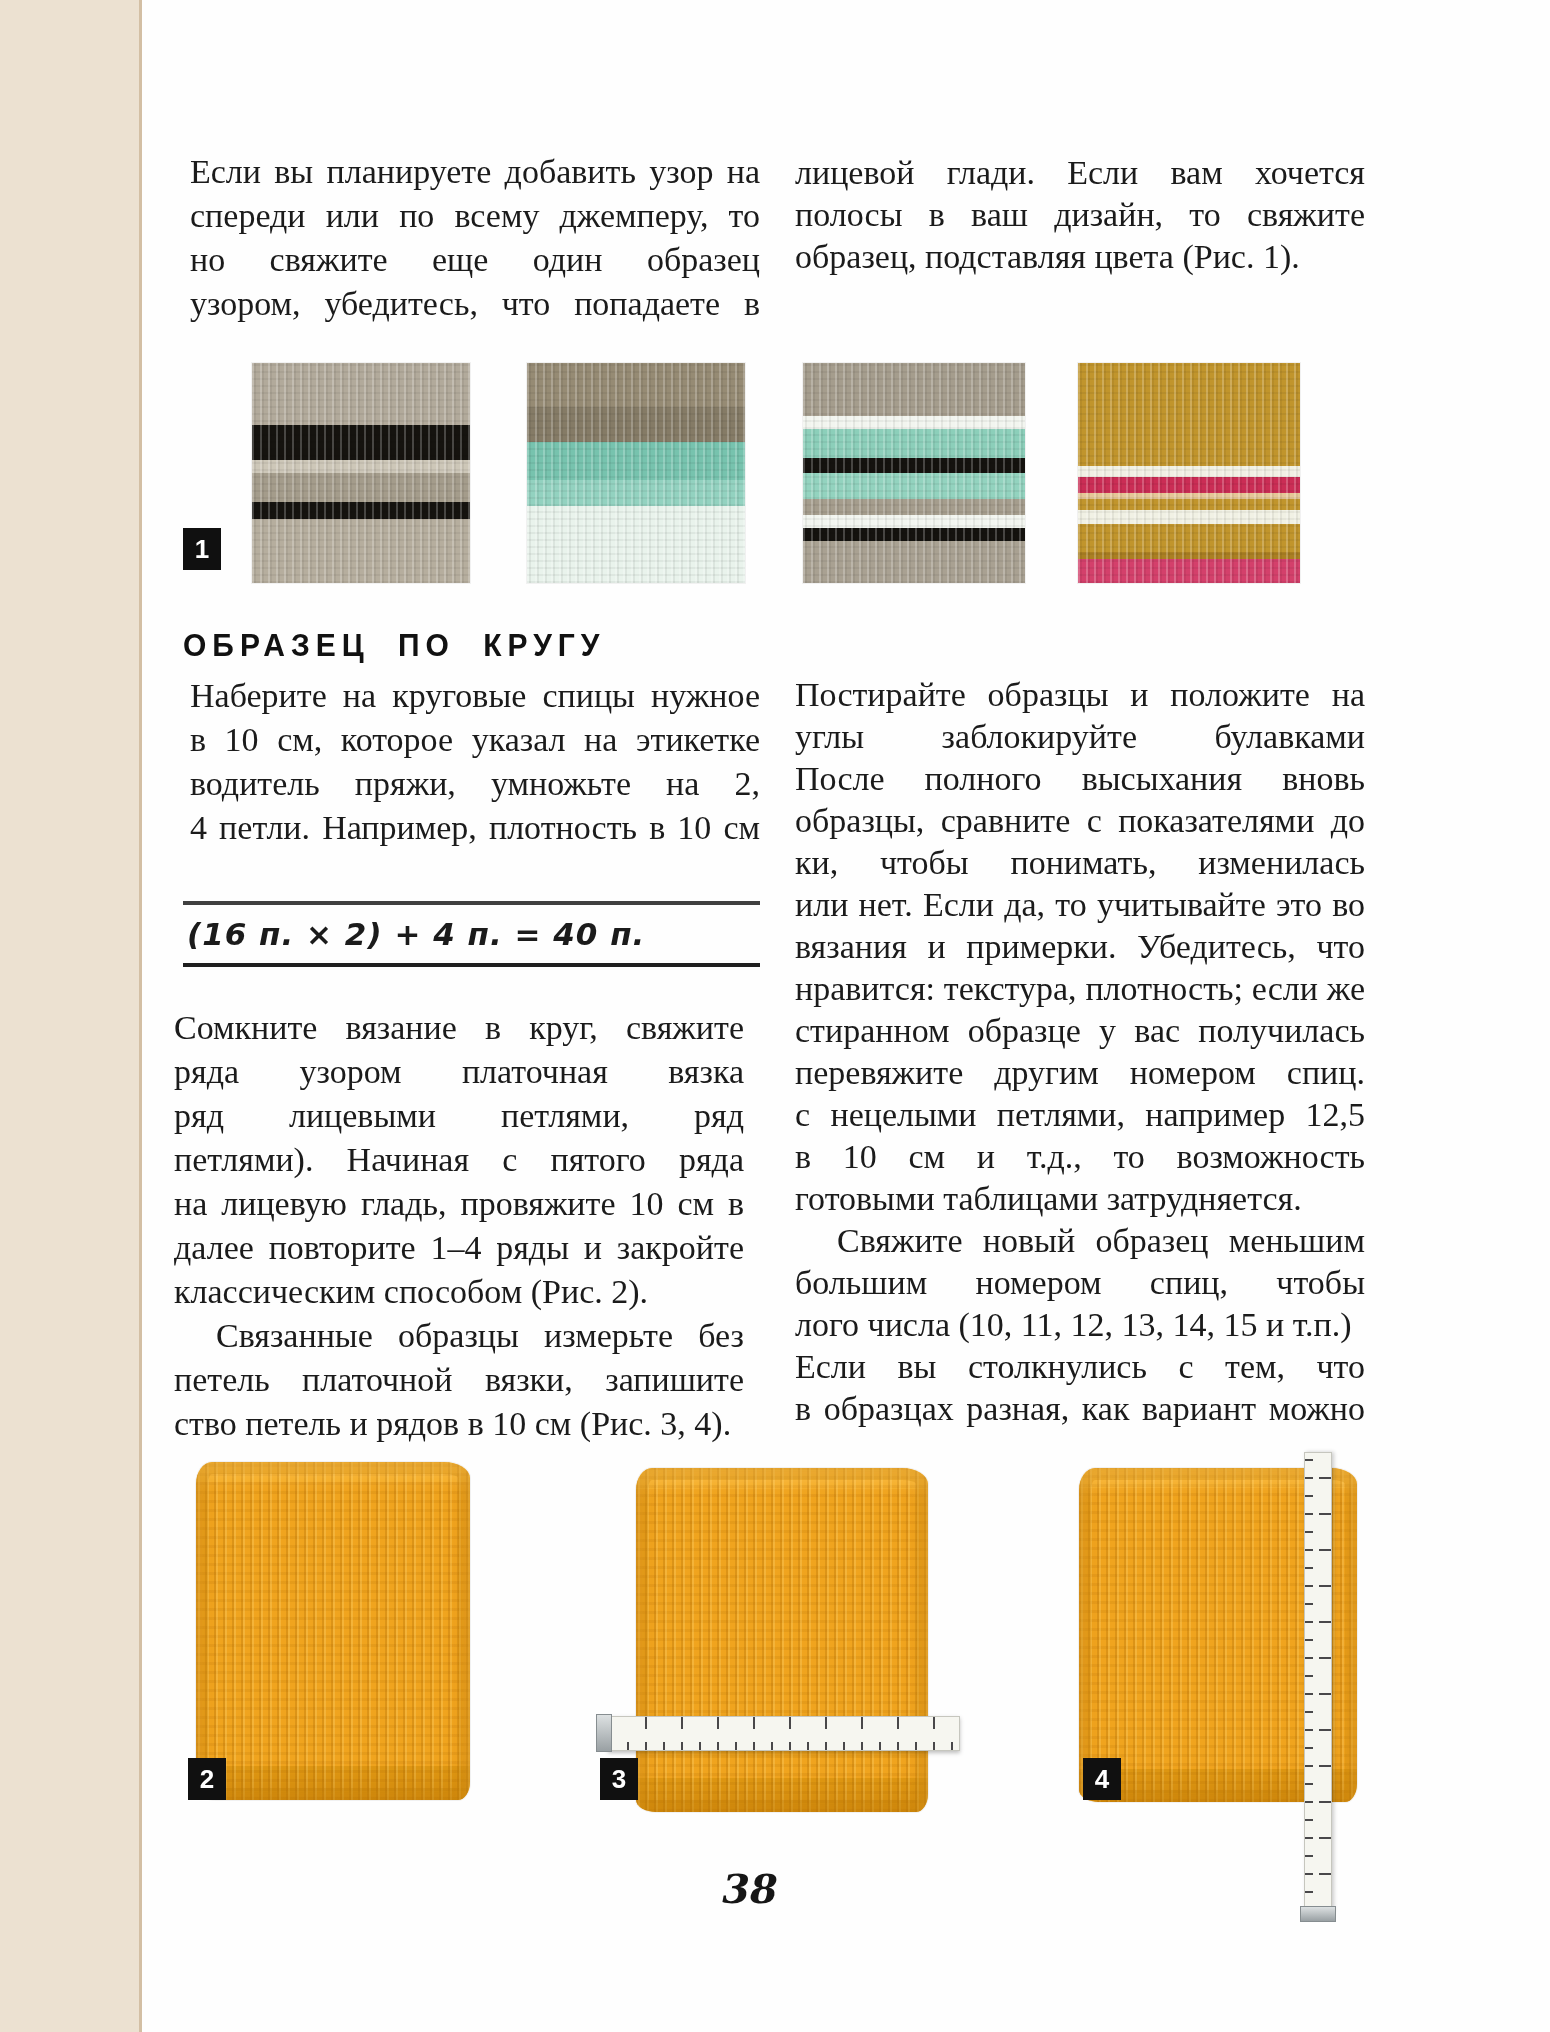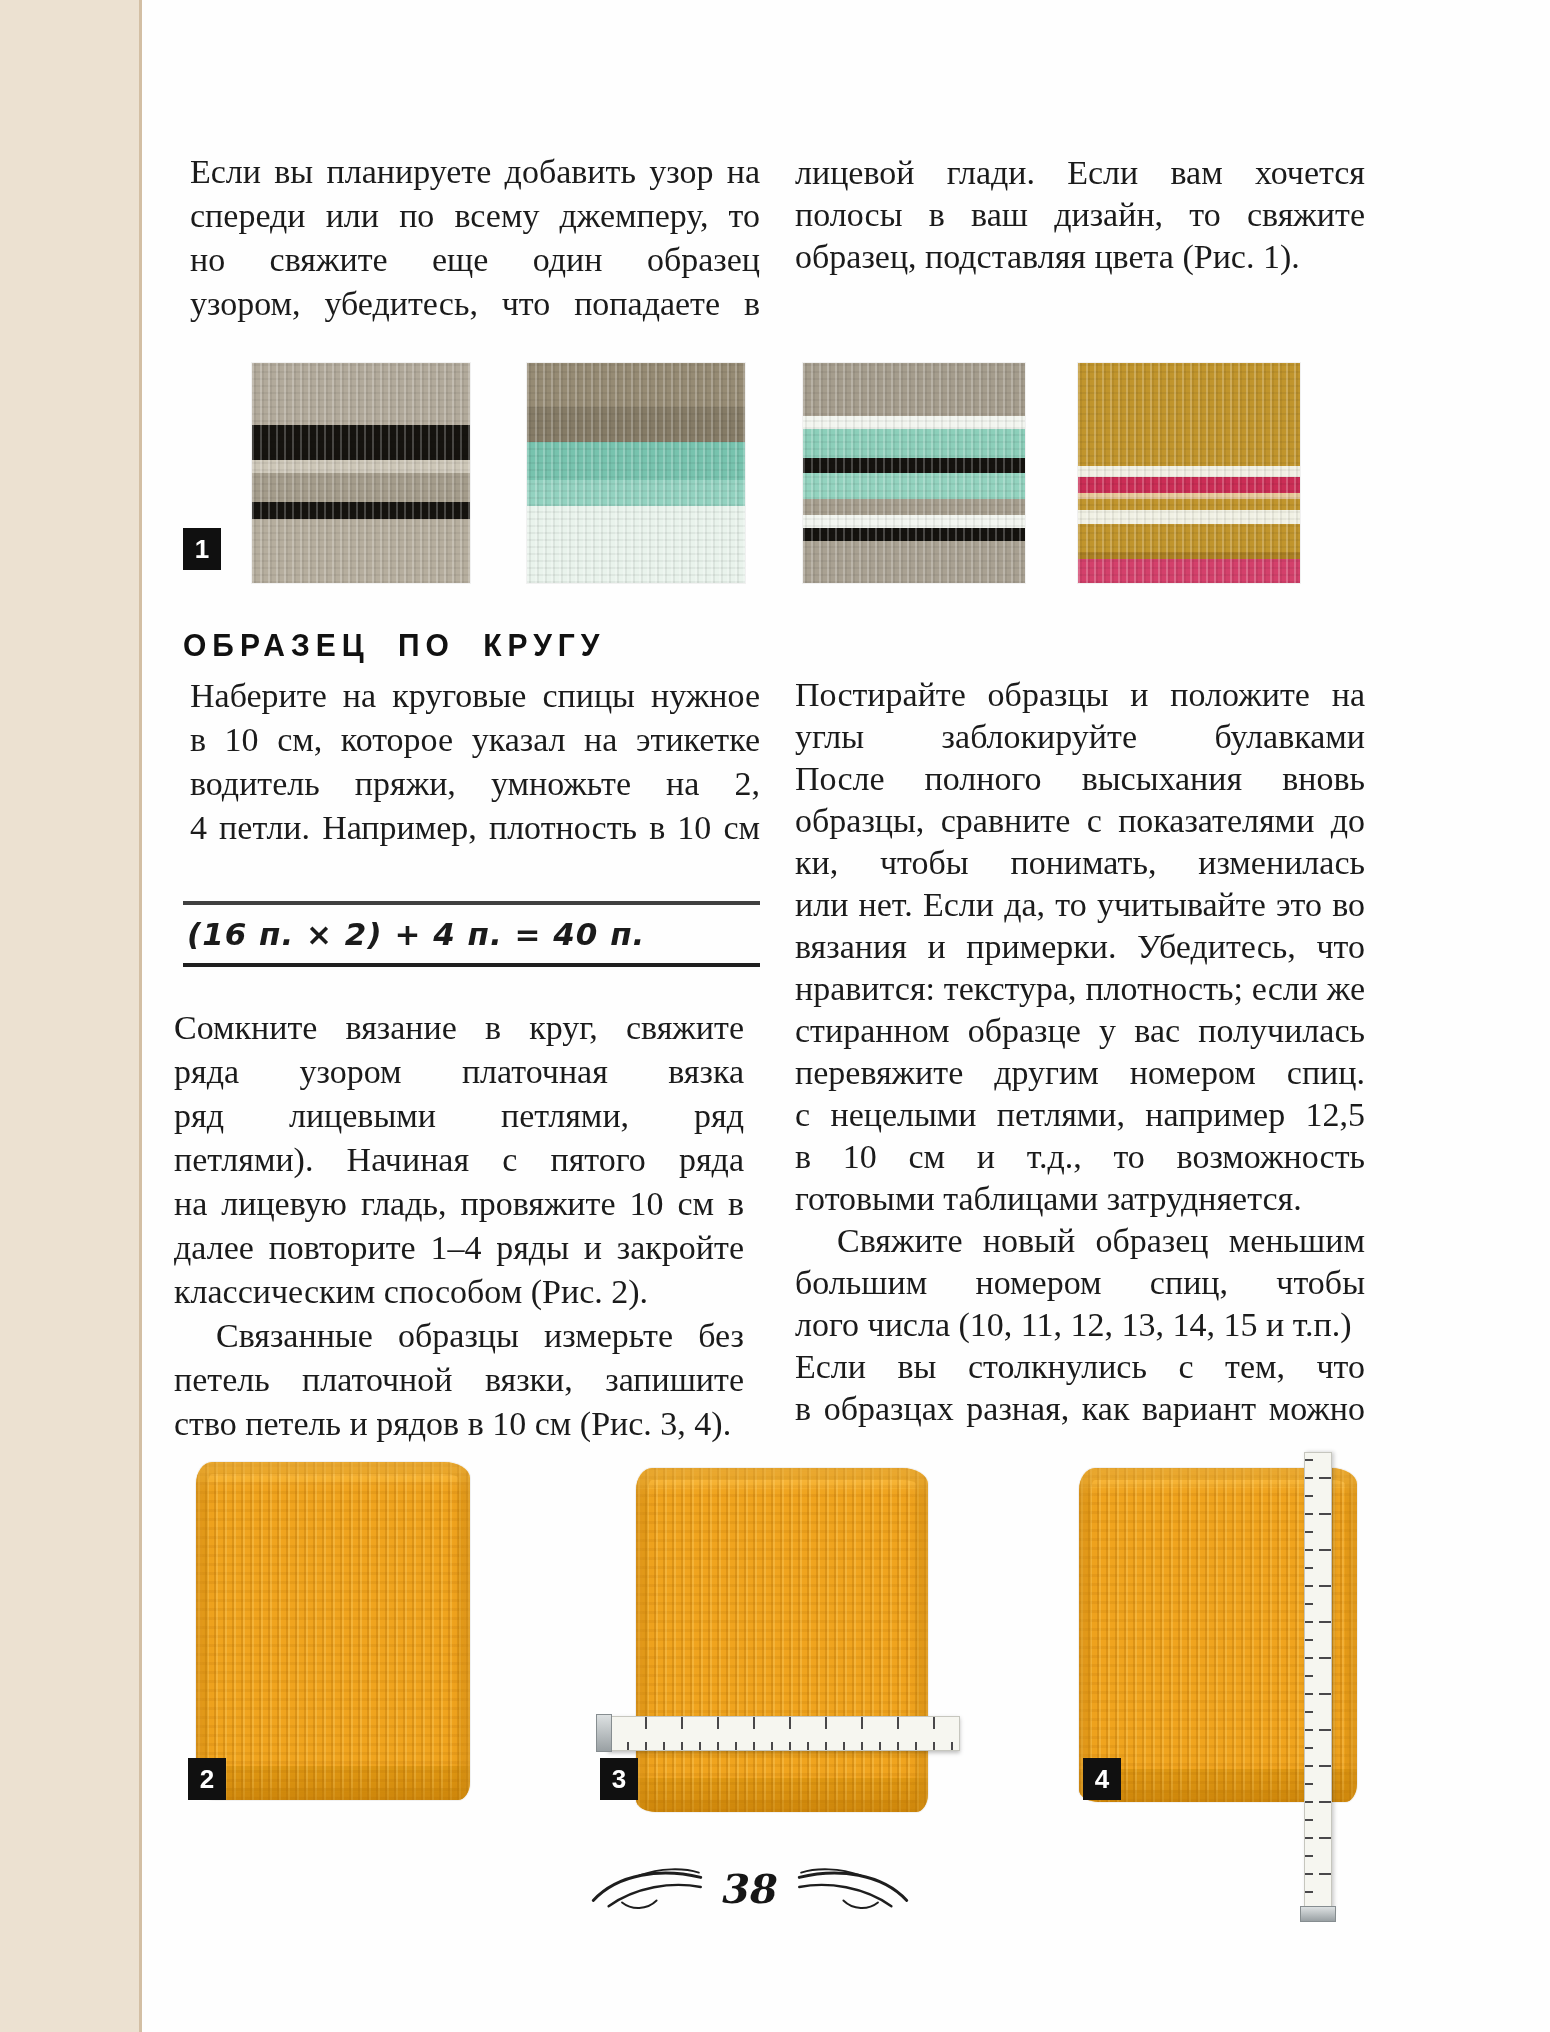--- a/index.html
+++ b/index.html
@@ -185,21 +185,21 @@
   <div class="abs figlabel" style="left:188px;top:1758px;">
     <span>2</span>
   </div>
   <div class="abs figlabel" style="left:600px;top:1758px;">
     <span>3</span>
   </div>
   <div class="abs figlabel" style="left:1083px;top:1758px;">
     <span>4</span>
   </div>
 
-  <div class="abs pagenum-row" style="left:560px;top:1858px;width:380px;height:60px;">
+  <div class="abs pagenum-row" style="left:560px;top:1858px;width:380px;height:60px;flex-direction:column;">
     <svg class="flourish" width="118" height="48" viewBox="0 0 120 50">
       <g fill="none" stroke="#1e1e1e" stroke-linecap="round">
         <path d="M4 38 C30 10, 75 4, 116 14" stroke-width="3"></path>
         <path d="M20 44 C48 24, 86 18, 116 24" stroke-width="2.5"></path>
         <path d="M52 12 C74 4, 98 4, 114 9" stroke-width="2"></path>
         <path d="M70 38 C60 48, 44 48, 34 40" stroke-width="2"></path>
       </g>
     </svg>
     <span class="pagenum">38</span>
     <svg class="flourish" width="118" height="48" viewBox="0 0 120 50" style="transform:scaleX(-1);">

